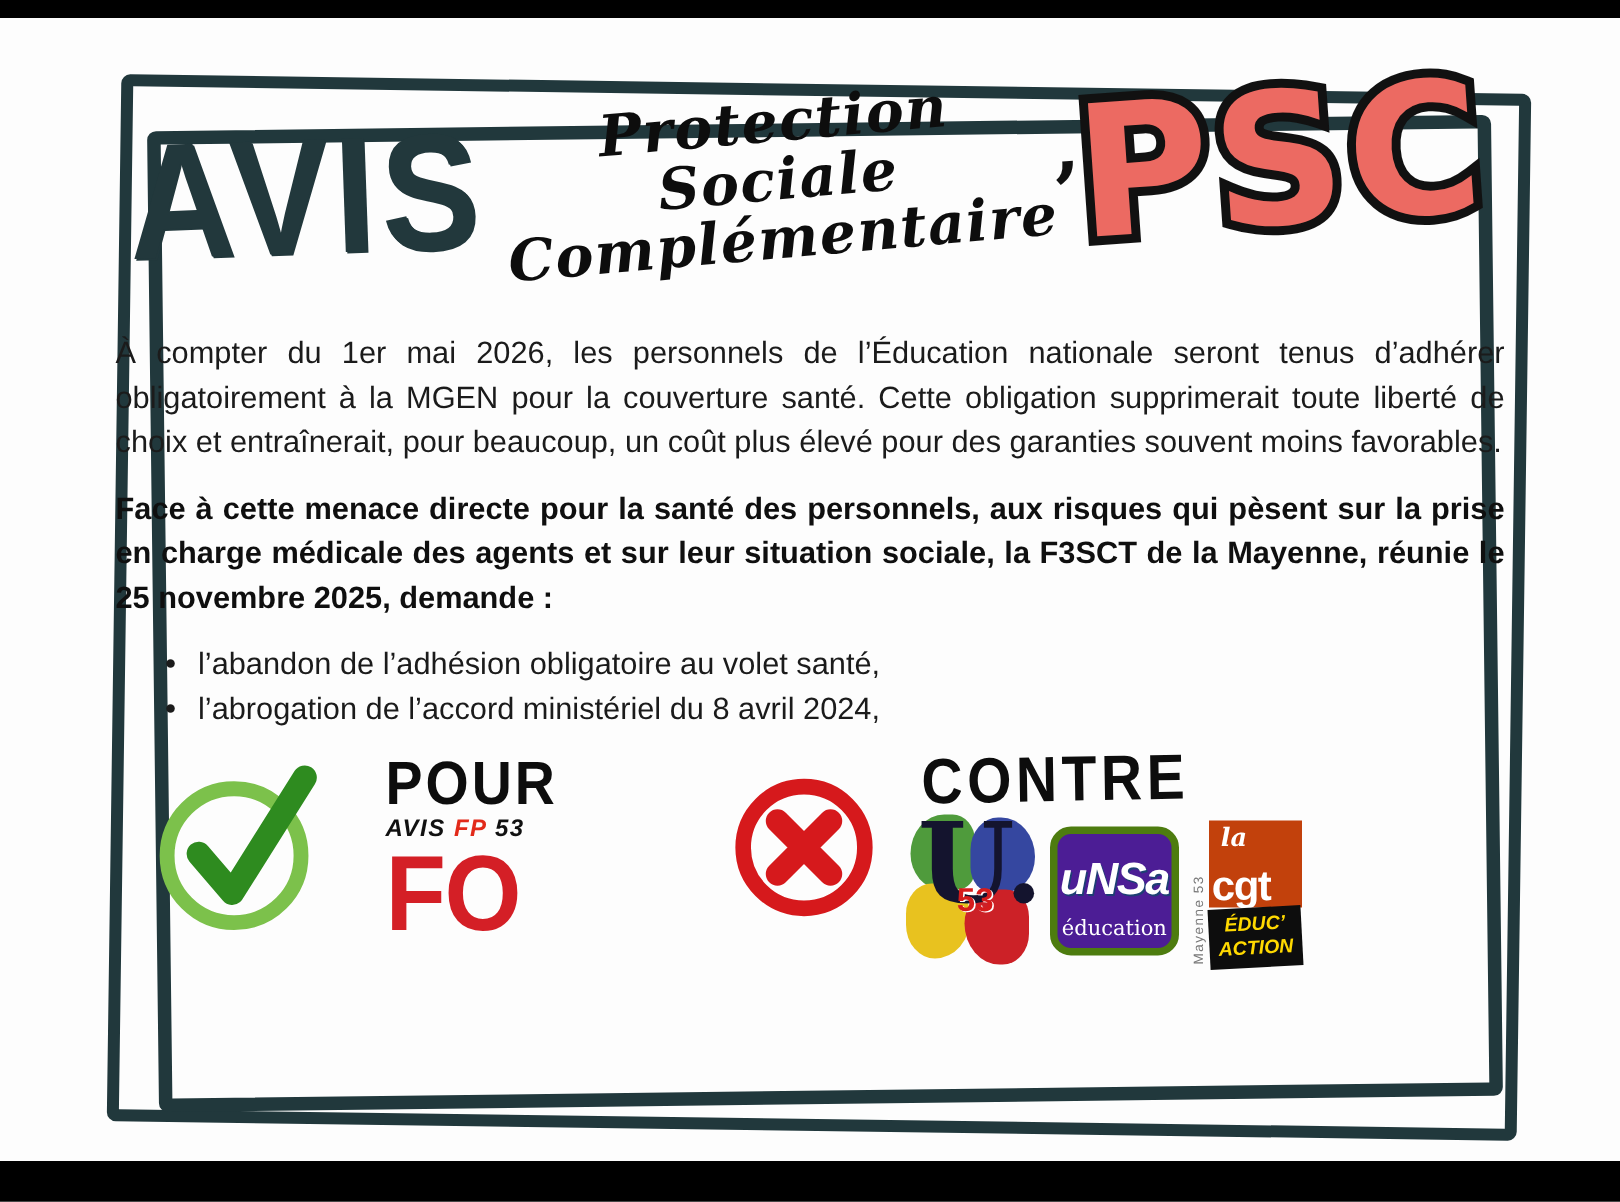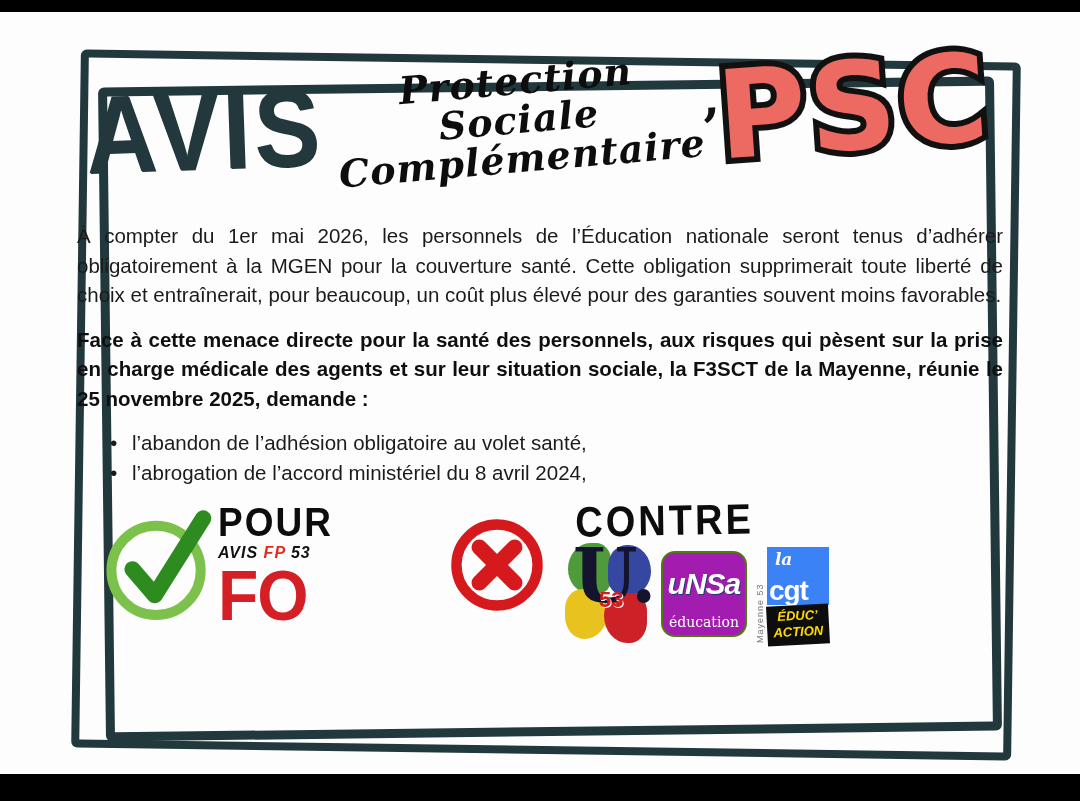--- a/index.html
+++ b/index.html
@@ -50,21 +50,21 @@
   
   .body-text{margin-top:6px;color:#1b1b1b;font-size:20.5px;line-height:1.44;text-align:justify;}
   .body-text p{margin:15px;}
   .p-bold{font-weight:bold;color:#0f0f0f;}
   ul.demands{margin:0;padding:0 0 0 48px;list-style:none;}
   ul.demands li{position:relative;padding-left:22px;text-align:justify;}
   ul.demands li::before{content:"•";position:absolute;left:0;top:0;font-size:21px;}
 
   
   .footer{display:flex;align-items:flex-start;margin-top:14px;}
-  .vote-group{display:flex;align-items:center;}
+  .vote-group{display:flex;align-items:center;gap:39px;}
   .check-icon-box{width:126px;height:124px;margin-left:36px;}
   .pour-col{margin-left:-6px;margin-top:2px;display:flex;flex-direction:column;}
   .pour-label{font-size:37px;font-weight:bold;color:#0d0d0d;letter-spacing:2px;line-height:1;transform:scaleY(1.1);}
   .fnec-line{font-size:16px;font-weight:bold;font-style:italic;letter-spacing:1px;margin-top:3px;color:#111;}
   .fnec-fp{color:#e22a1a;}
   .fo-label{font-size:66px;font-weight:bold;color:#d41f26;line-height:0.95;letter-spacing:-1px;margin-top:0;transform:scaleY(1.08);transform-origin:left top;}
 
   .contre-group{display:flex;align-items:flex-start;margin-left:112px;}
   .cross-icon-box{width:104px;height:104px;margin-top:12px;}
   .contre-col{margin-left:16px;display:flex;flex-direction:column;}
@@ -81,41 +81,41 @@
   .fsu-red{right:4%;bottom:0;background:#cc2127;border-radius:50% 40% 45% 60%;}
   .fsu-u{
     position:absolute;left:8px;top:-4px;font-family:"DejaVu Serif",serif;
     font-size:74px;font-weight:bold;color:#14142e;line-height:1;
   }
   .fsu-num{position:absolute;left:34px;top:44px;font-size:22px;font-weight:bold;color:#d61c1c;text-shadow:1px 1px 0 #fff;}
 
   
   .unsa-logo{
     width:86px;height:86px;margin-left:10px;margin-top:4px;
-    background:#a21caf;border:2px solid #4d7c0f;border-radius:14px;
+    background:#4c1d95;border:5px solid #4d7c0f;border-radius:14px;
     position:relative;overflow:hidden;box-sizing:border-box;
   }
   .unsa-text{
     position:absolute;left:0;right:0;top:14px;text-align:center;
     color:#fff;font-weight:bold;font-size:30px;font-style:italic;
     text-shadow:1px 1px 0 #1d3f73;letter-spacing:-1px;
   }
   .unsa-sub{
     position:absolute;left:0;right:0;bottom:5px;text-align:center;
     color:#fff;font-size:14px;font-family:"DejaVu Serif",serif;
   }
 
   
   .cgt-logo{display:flex;margin-left:8px;margin-top:0;}
   .cgt-side{
     writing-mode:vertical-rl;transform:rotate(180deg);
     font-size:9px;color:#777;letter-spacing:1px;height:96px;margin-right:2px;
   }
   .cgt-main{display:flex;flex-direction:column;width:62px;}
-  .cgt-red{background:#3b82f6;height:58px;position:relative;}
+  .cgt-red{background:#c2410c;height:58px;position:relative;}
   .cgt-la{position:absolute;left:8px;top:2px;color:#fff;font-family:"DejaVu Serif",serif;font-style:italic;font-size:17px;font-weight:bold;}
   .cgt-cgt{position:absolute;left:2px;bottom:0;color:#fff;font-weight:bold;font-size:28px;letter-spacing:-1px;line-height:1;}
   .cgt-black{background:#0d0d0d;height:40px;color:#ffd900;font-weight:bold;font-size:13px;line-height:1.2;text-align:center;padding-top:3px;box-sizing:border-box;transform:rotate(-3deg);font-style:italic;}
 </style>
 </head>
 <body>
 
 <div class="stage">
   <div class="paper"></div>
   <div class="bar top"></div>

